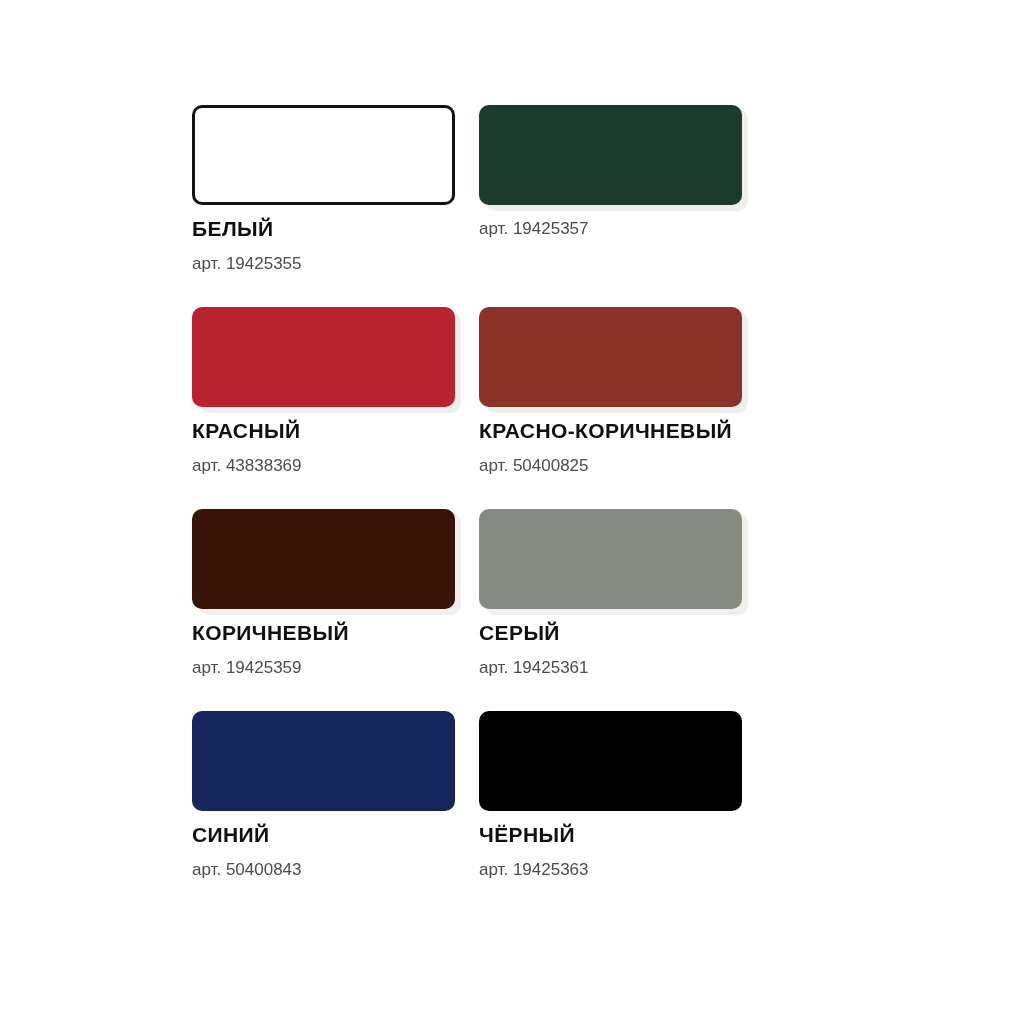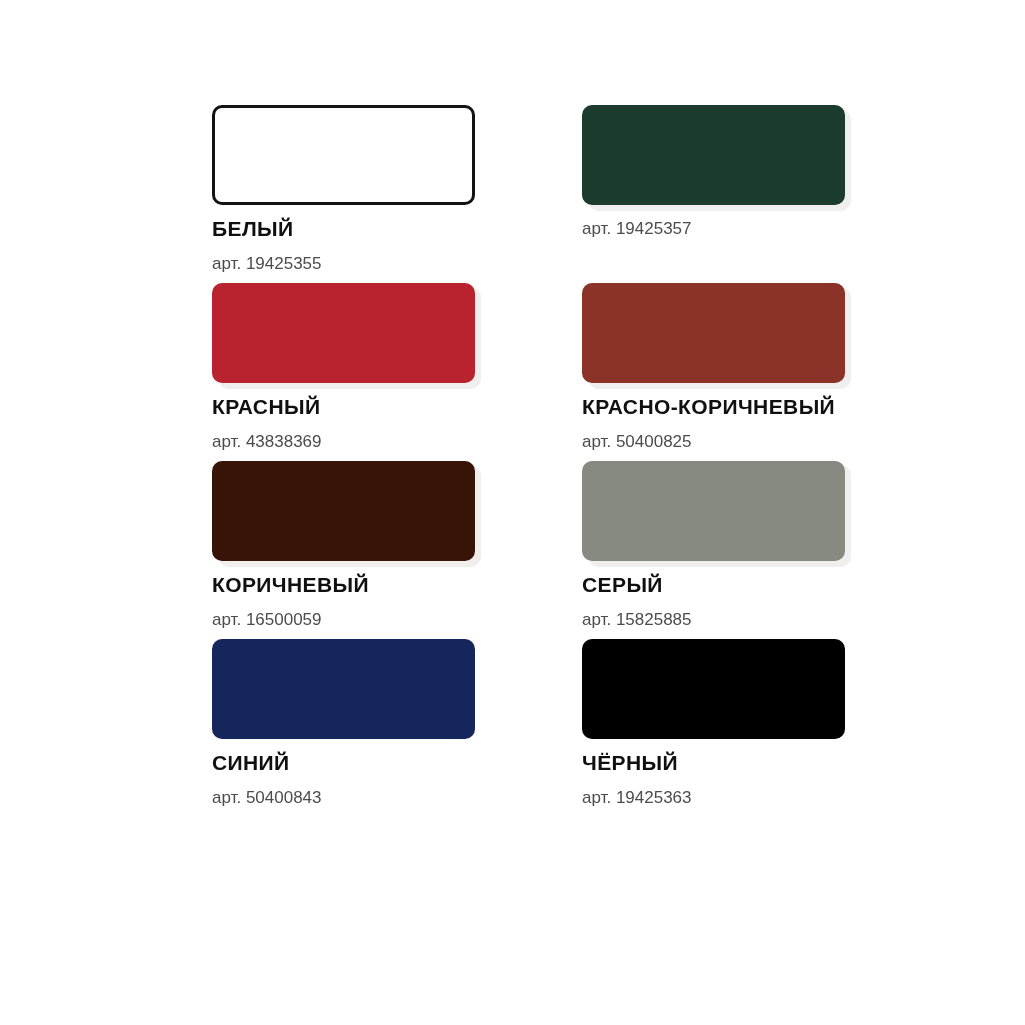--- a/index.html
+++ b/index.html
@@ -11,27 +11,28 @@
     width: 1025px;
     height: 1025px;
     background: #ffffff;
     font-family: "Liberation Sans", "DejaVu Sans", sans-serif;
     overflow: hidden;
     position: relative;
   }
 
   .swatch-grid {
     position: absolute;
-    left: 212px;
+    left: 192px;
     top: 105px;
     width: 634px;
     display: grid;
     grid-template-columns: 263px 263px;
     column-gap: 107px;
     row-gap: 0;
+    gap: 24px;
   }
 
   .swatch-cell {
     width: 263px;
     height: 178px;
     position: relative;
   }
 
   .swatch-chip {
     width: 263px;
@@ -105,27 +106,27 @@
     <div class="swatch-cell has-shadow">
       <div class="chip-shadow"></div>
       <div class="swatch-chip" style="background: rgb(139, 50, 41);"></div>
       <div class="swatch-label">КРАСНО-КОРИЧНЕВЫЙ</div>
       <div class="swatch-article">арт. 50400825</div>
     </div>
     <div class="swatch-cell has-shadow">
       <div class="chip-shadow"></div>
       <div class="swatch-chip" style="background: rgb(55, 20, 5);"></div>
       <div class="swatch-label">КОРИЧНЕВЫЙ</div>
-      <div class="swatch-article">арт. 16500059</div>
+      <div class="swatch-article">арт. 19425359</div>
     </div>
     <div class="swatch-cell has-shadow">
       <div class="chip-shadow"></div>
       <div class="swatch-chip" style="background: rgb(134, 138, 128);"></div>
       <div class="swatch-label">СЕРЫЙ</div>
-      <div class="swatch-article">арт. 15825885</div>
+      <div class="swatch-article">арт. 19425361</div>
     </div>
     <div class="swatch-cell">
       <div class="chip-shadow"></div>
       <div class="swatch-chip" style="background: rgb(20, 38, 92);"></div>
       <div class="swatch-label">СИНИЙ</div>
       <div class="swatch-article">арт. 50400843</div>
     </div>
     <div class="swatch-cell">
       <div class="chip-shadow"></div>
       <div class="swatch-chip" style="background: rgb(0, 0, 0);"></div>

